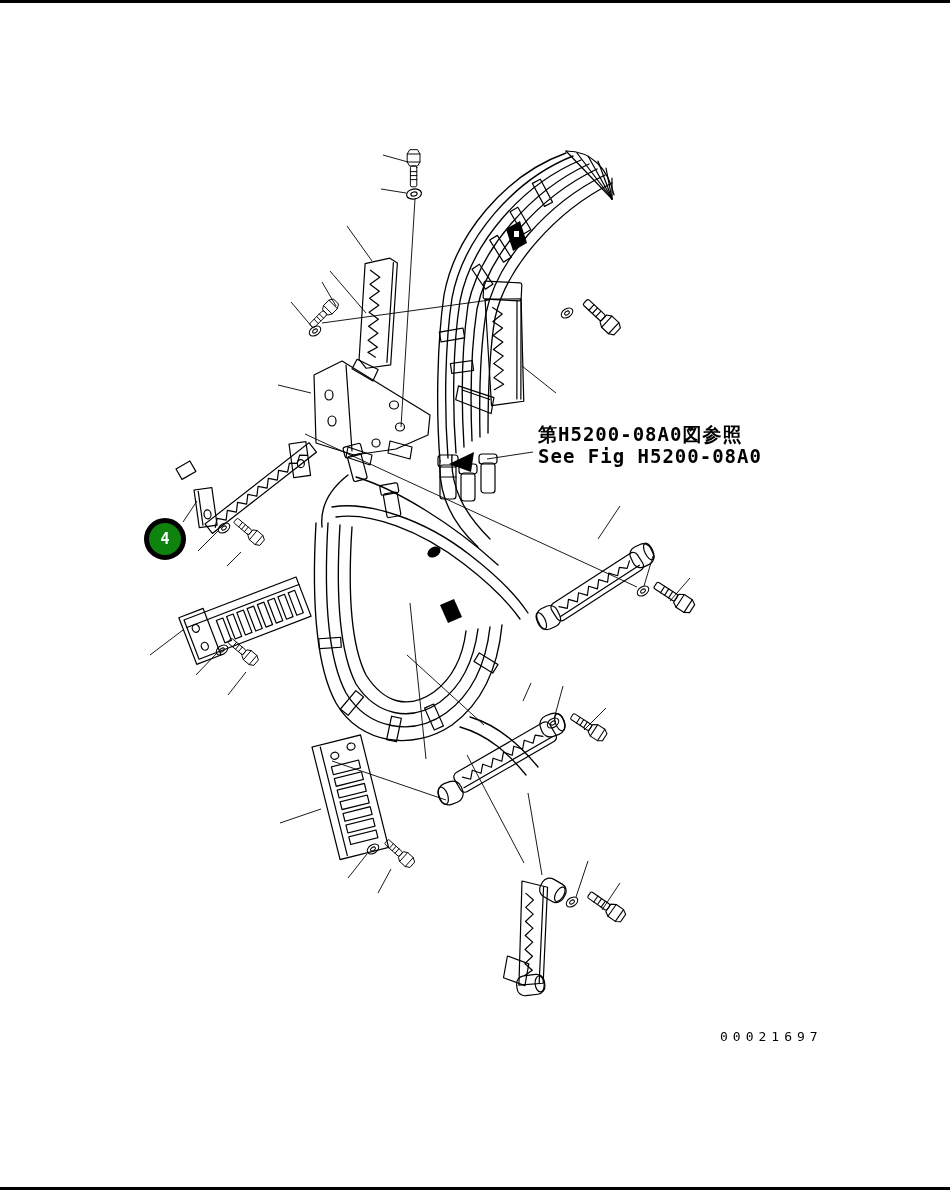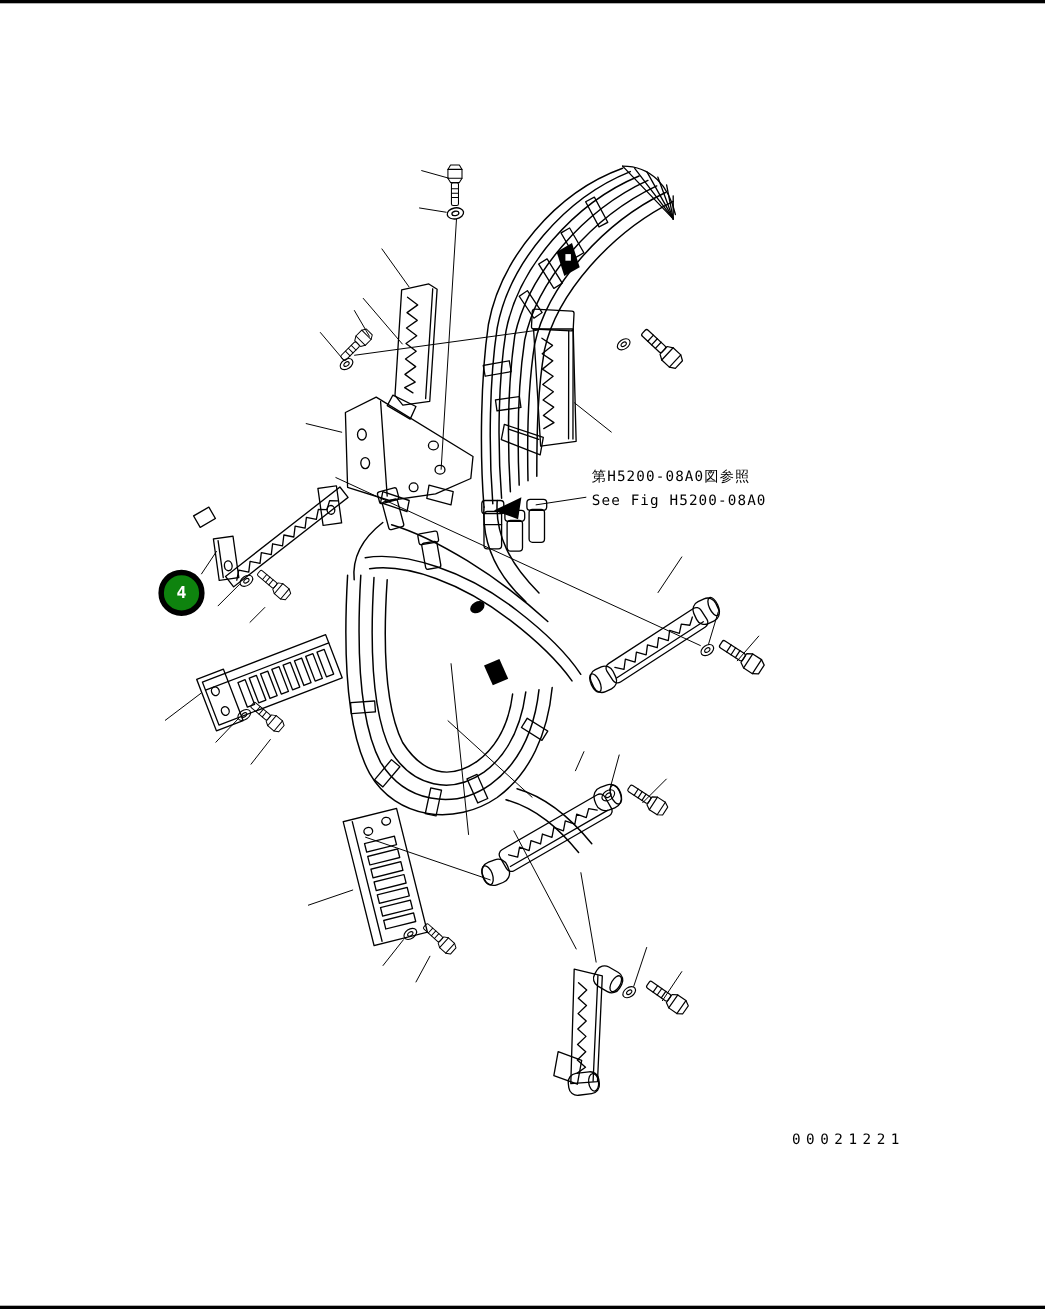--- a/index.html
+++ b/index.html
@@ -20,22 +20,22 @@
   .fillb{fill:#000;stroke:none;}
   .balloon{
     position:absolute;left:144px;top:515px;
     width:32px;height:32px;border-radius:50%;
     border:5px solid #000;background:#0e830e;color:#fff;
     display:flex;align-items:center;justify-content:center;
     font-size:15px;font-weight:bold;
   }
   .ref-note{
     position:absolute;left:538px;top:420px;
-    color:#000;font-size:13px;line-height:22px;
-    letter-spacing:1px;white-space:nowrap;
+    color:#000;font-size:19px;line-height:22px;
+    letter-spacing:1px;white-space:nowrap;font-weight:bold;
   }
   .docnum{
     position:absolute;left:720px;top:1026px;
     color:#000;font-size:13px;letter-spacing:5px;white-space:nowrap;
   }
 </style>
 </head>
 <body>
 
 <div class="canvas">
@@ -339,15 +339,15 @@
 
   <div class="balloon" style="background: rgb(14, 131, 14); border-color: rgb(0, 0, 0); color: rgb(255, 255, 255);">
     <span>4</span>
   </div>
 
   <div class="ref-note">
     <div>第H5200-08A0図参照</div>
     <div>See Fig H5200-08A0</div>
   </div>
 
-  <div class="docnum">00021221</div>
+  <div class="docnum">00021697</div>
 
 </div>
 
 </body></html>

